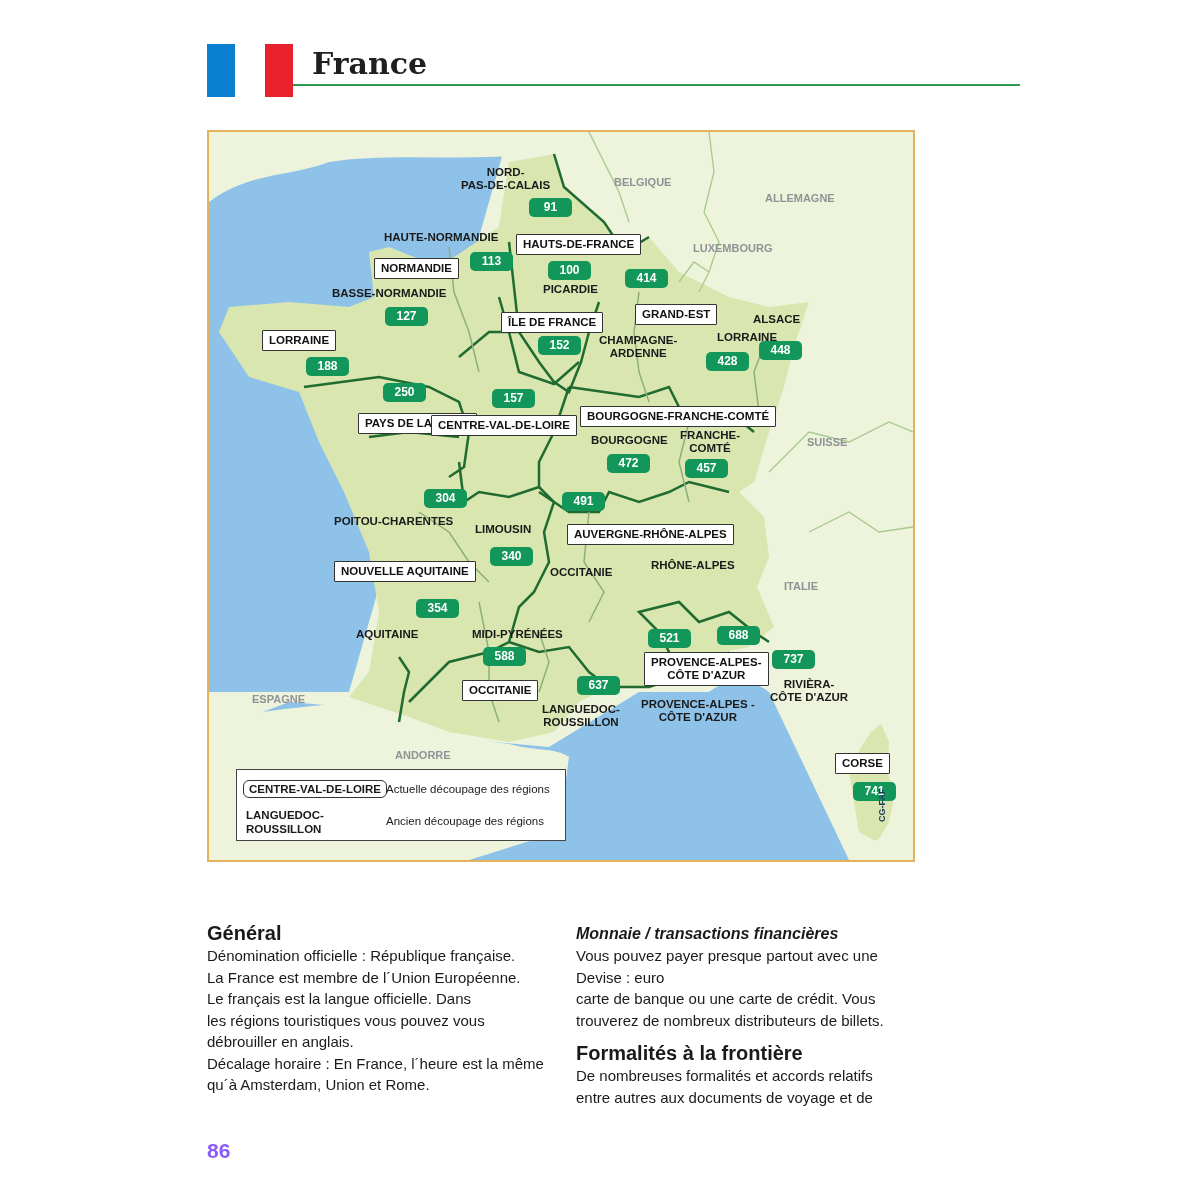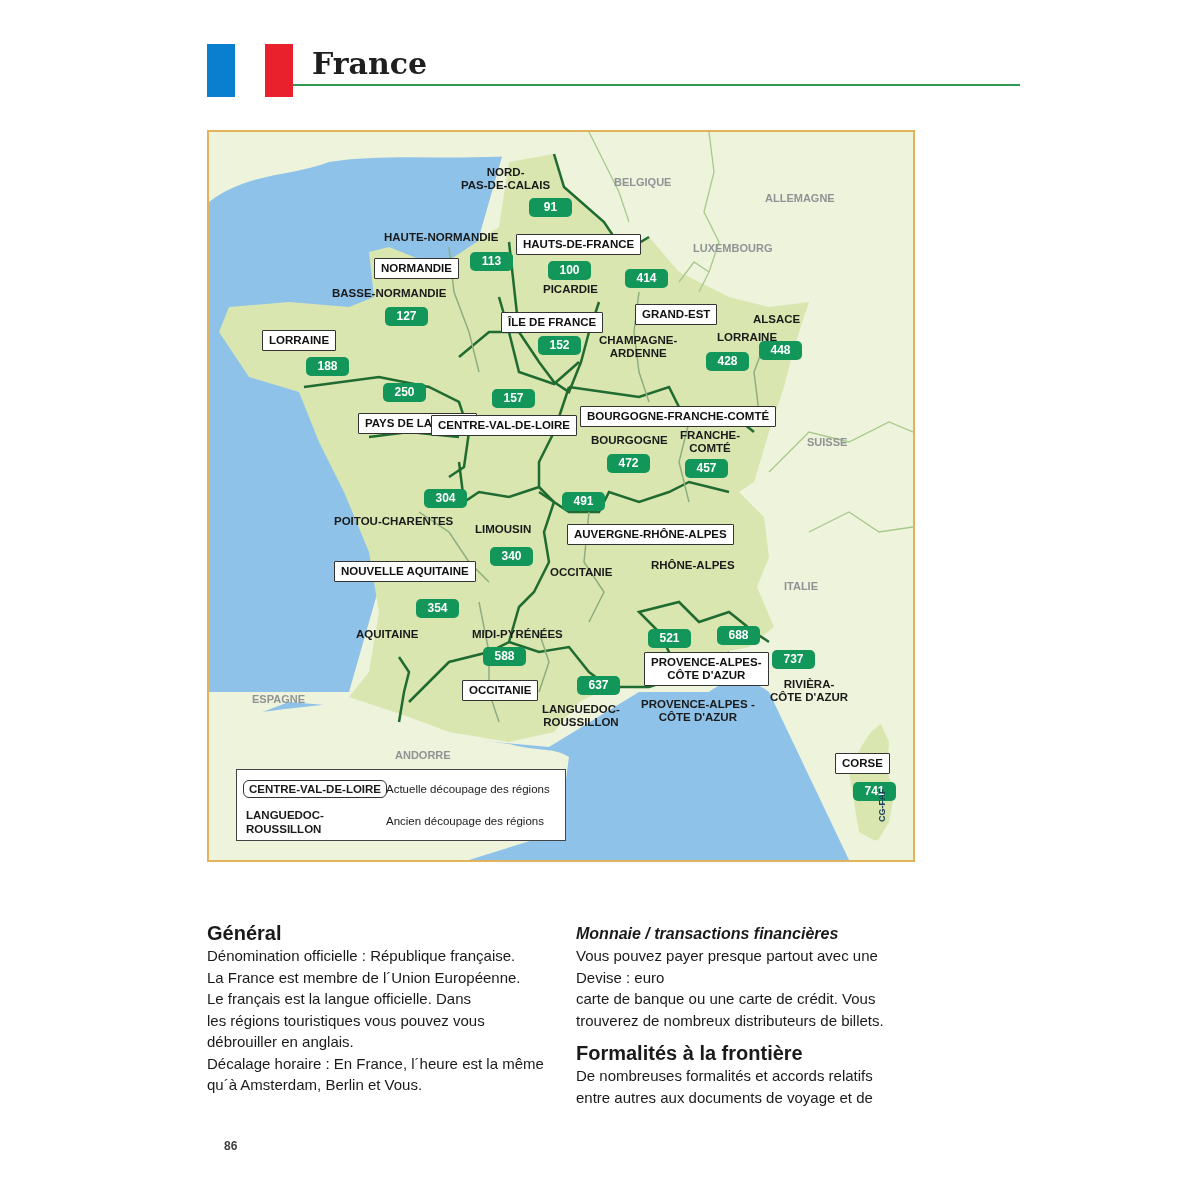--- a/index.html
+++ b/index.html
@@ -34,21 +34,21 @@
     .legend .row1-desc { position: absolute; left: 149px; top: 13px; font-size: 11.5px; }
     .legend .row2-tag { position: absolute; left: 9px; top: 38px; font-weight: bold; font-size: 11.5px; line-height: 14px; }
     .legend .row2-desc { position: absolute; left: 149px; top: 45px; font-size: 11.5px; }
 
     .col { position: absolute; font-family: "Liberation Sans", sans-serif; font-size: 15px; line-height: 21.5px; color: #1a1a1a; }
     .col-left { left: 207px; top: 921px; width: 360px; }
     .col-right { left: 576px; top: 923px; width: 350px; }
     .h2 { font-weight: bold; font-size: 20px; line-height: 24px; }
     .h3i { font-weight: bold; font-style: italic; font-size: 16px; line-height: 22px; }
     .gap { height: 10px; }
-    .page-num { position: absolute; left: 224px; top: 1139px; font-weight: bold; font-size: 12px; color: #404040; }
+    .page-num { position: absolute; left: 207px; top: 1139px; font-weight: bold; font-size: 21px; color: #8b5cf6; }
   </style>
 </head>
 <body>
 
 <div class="flag-blue"></div>
 <div class="flag-red"></div>
 <div class="title">France</div>
 <div class="title-rule"></div>
 
 <div class="map-frame">
@@ -206,21 +206,21 @@
 </div>
 
 <div class="col col-left">
   <div class="h2">Général</div>
   <div>Dénomination officielle : République française.</div>
   <div>La France est membre de l´Union Européenne.</div>
   <div>Le français est la langue officielle. Dans</div>
   <div>les régions touristiques vous pouvez vous</div>
   <div>débrouiller en anglais.</div>
   <div>Décalage horaire : En France, l´heure est la même</div>
-  <div>qu´à Amsterdam, Berlin et Vous.</div>
+  <div>qu´à Amsterdam, Union et Rome.</div>
 </div>
 
 <div class="col col-right">
   <div class="h3i">Monnaie / transactions financières</div>
   <div>Vous pouvez payer presque partout avec une</div>
   <div>Devise : euro</div>
   <div>carte de banque ou une carte de crédit. Vous</div>
   <div>trouverez de nombreux distributeurs de billets.</div>
   <div class="gap"></div>
   <div class="h2">Formalités à la frontière</div>

